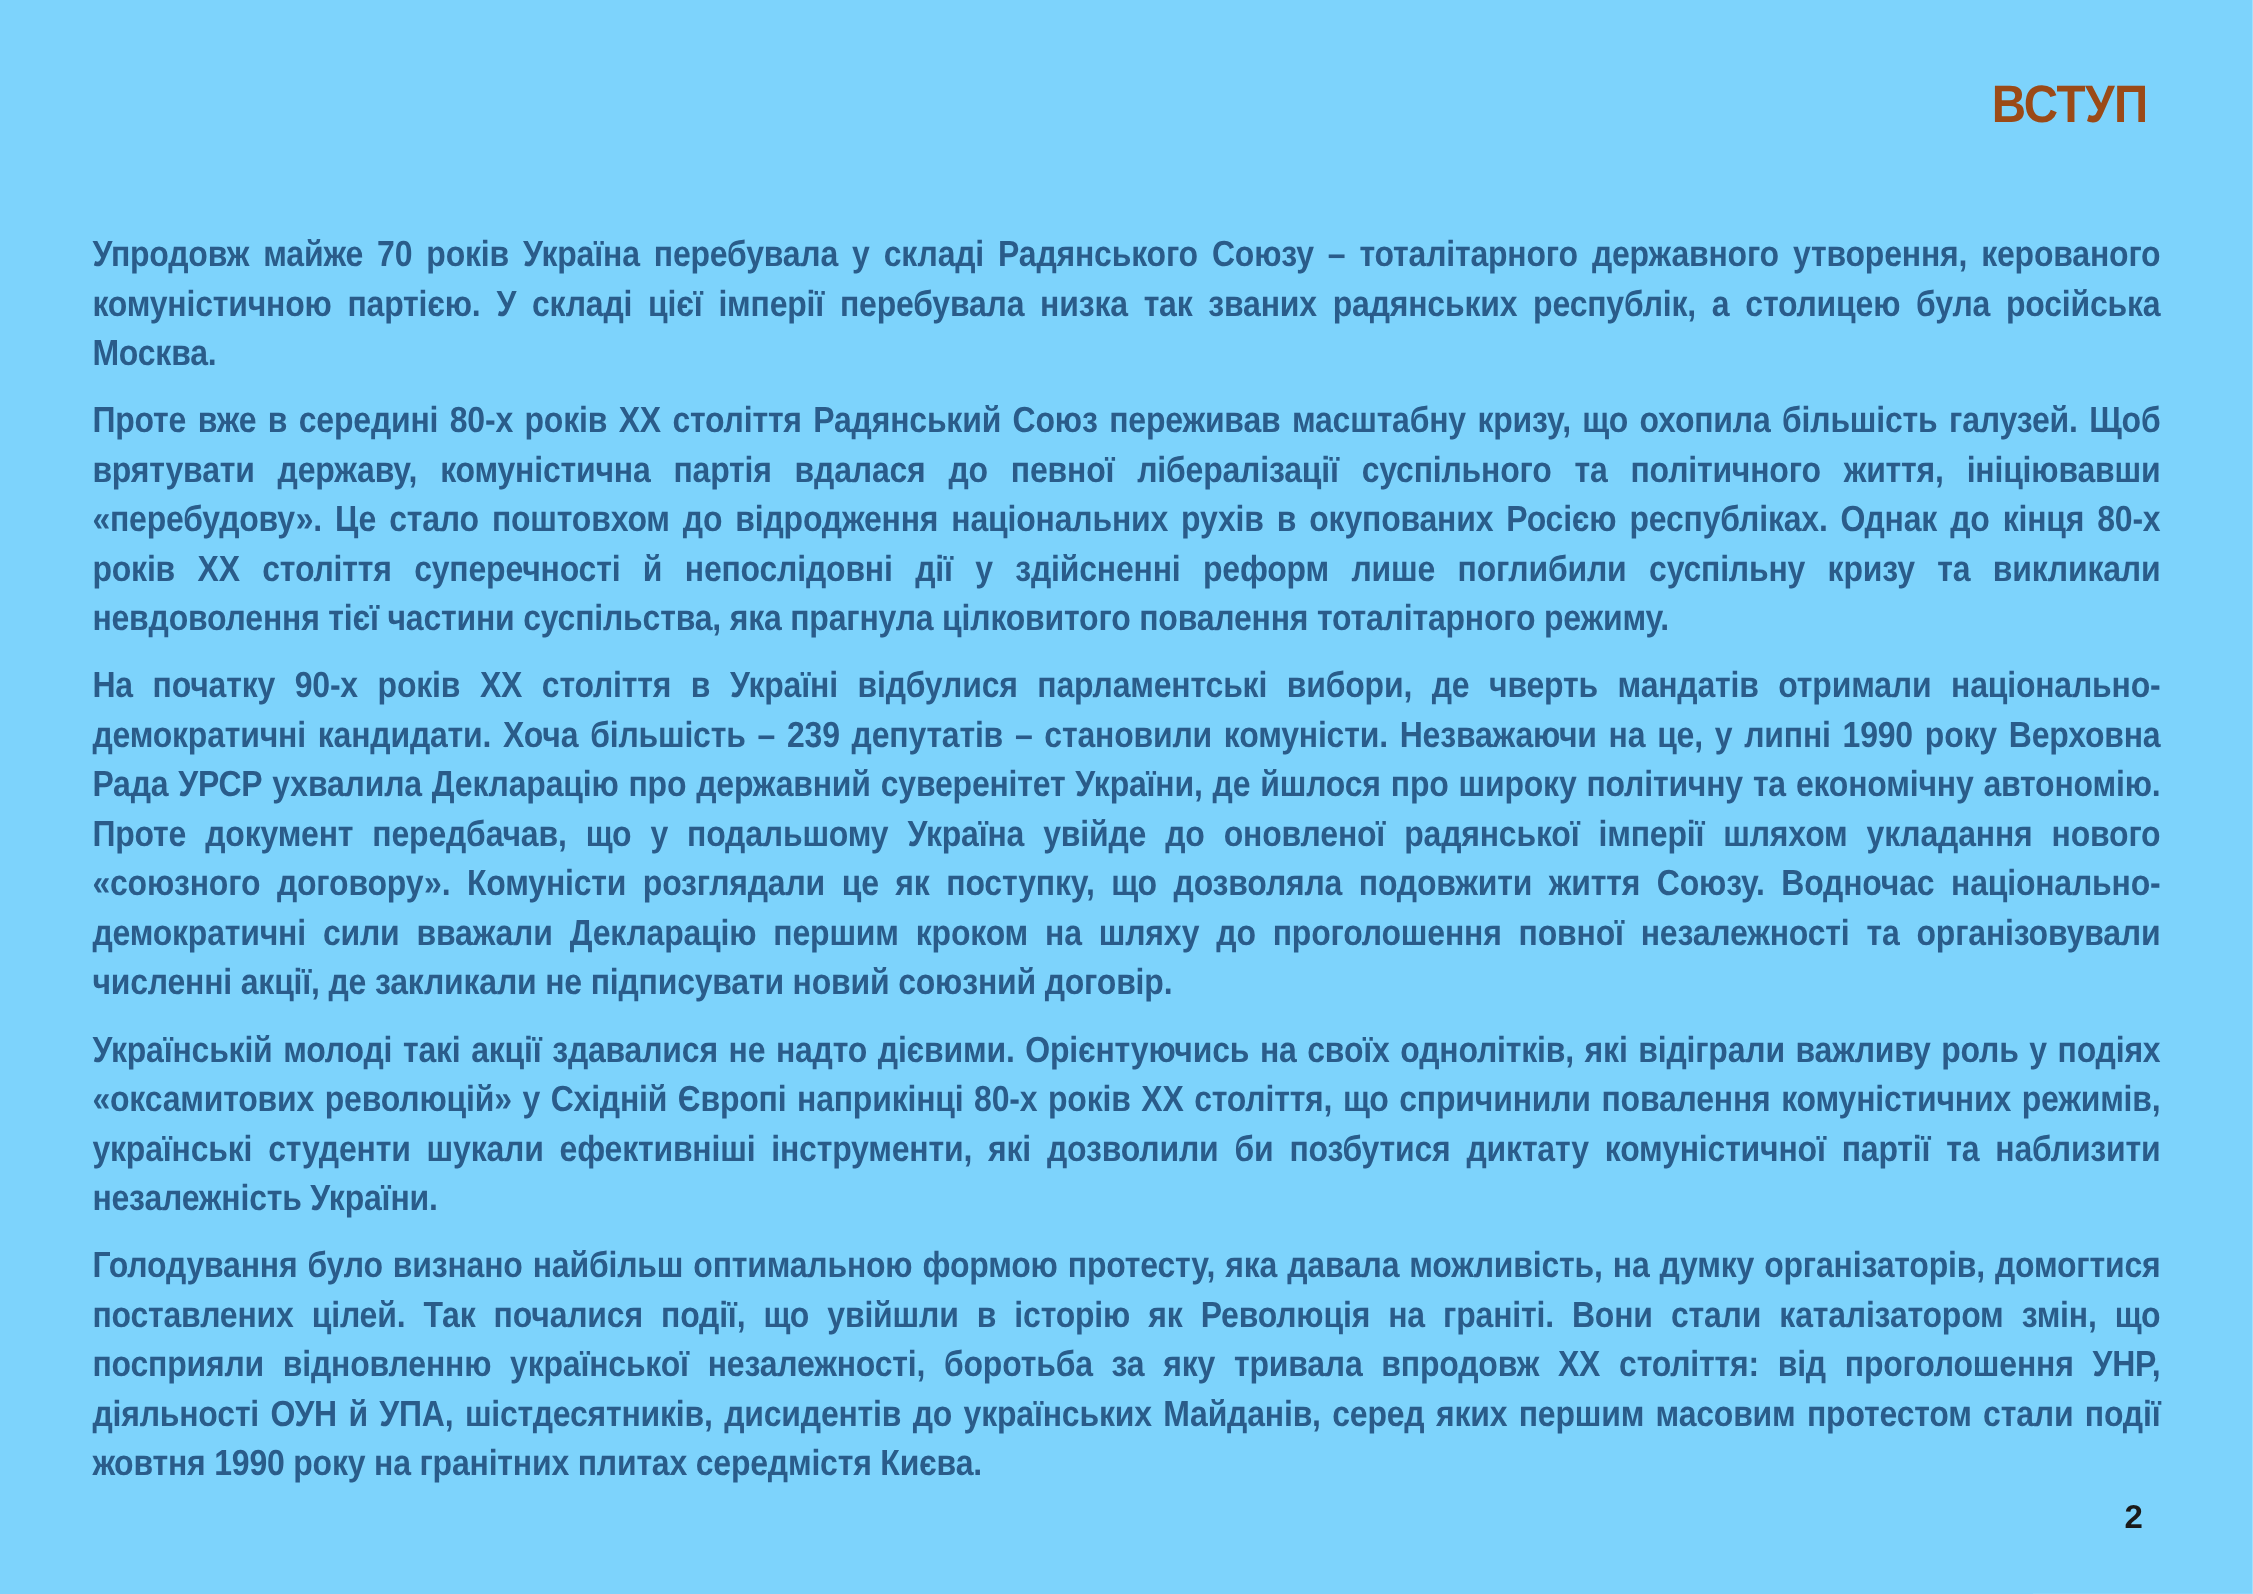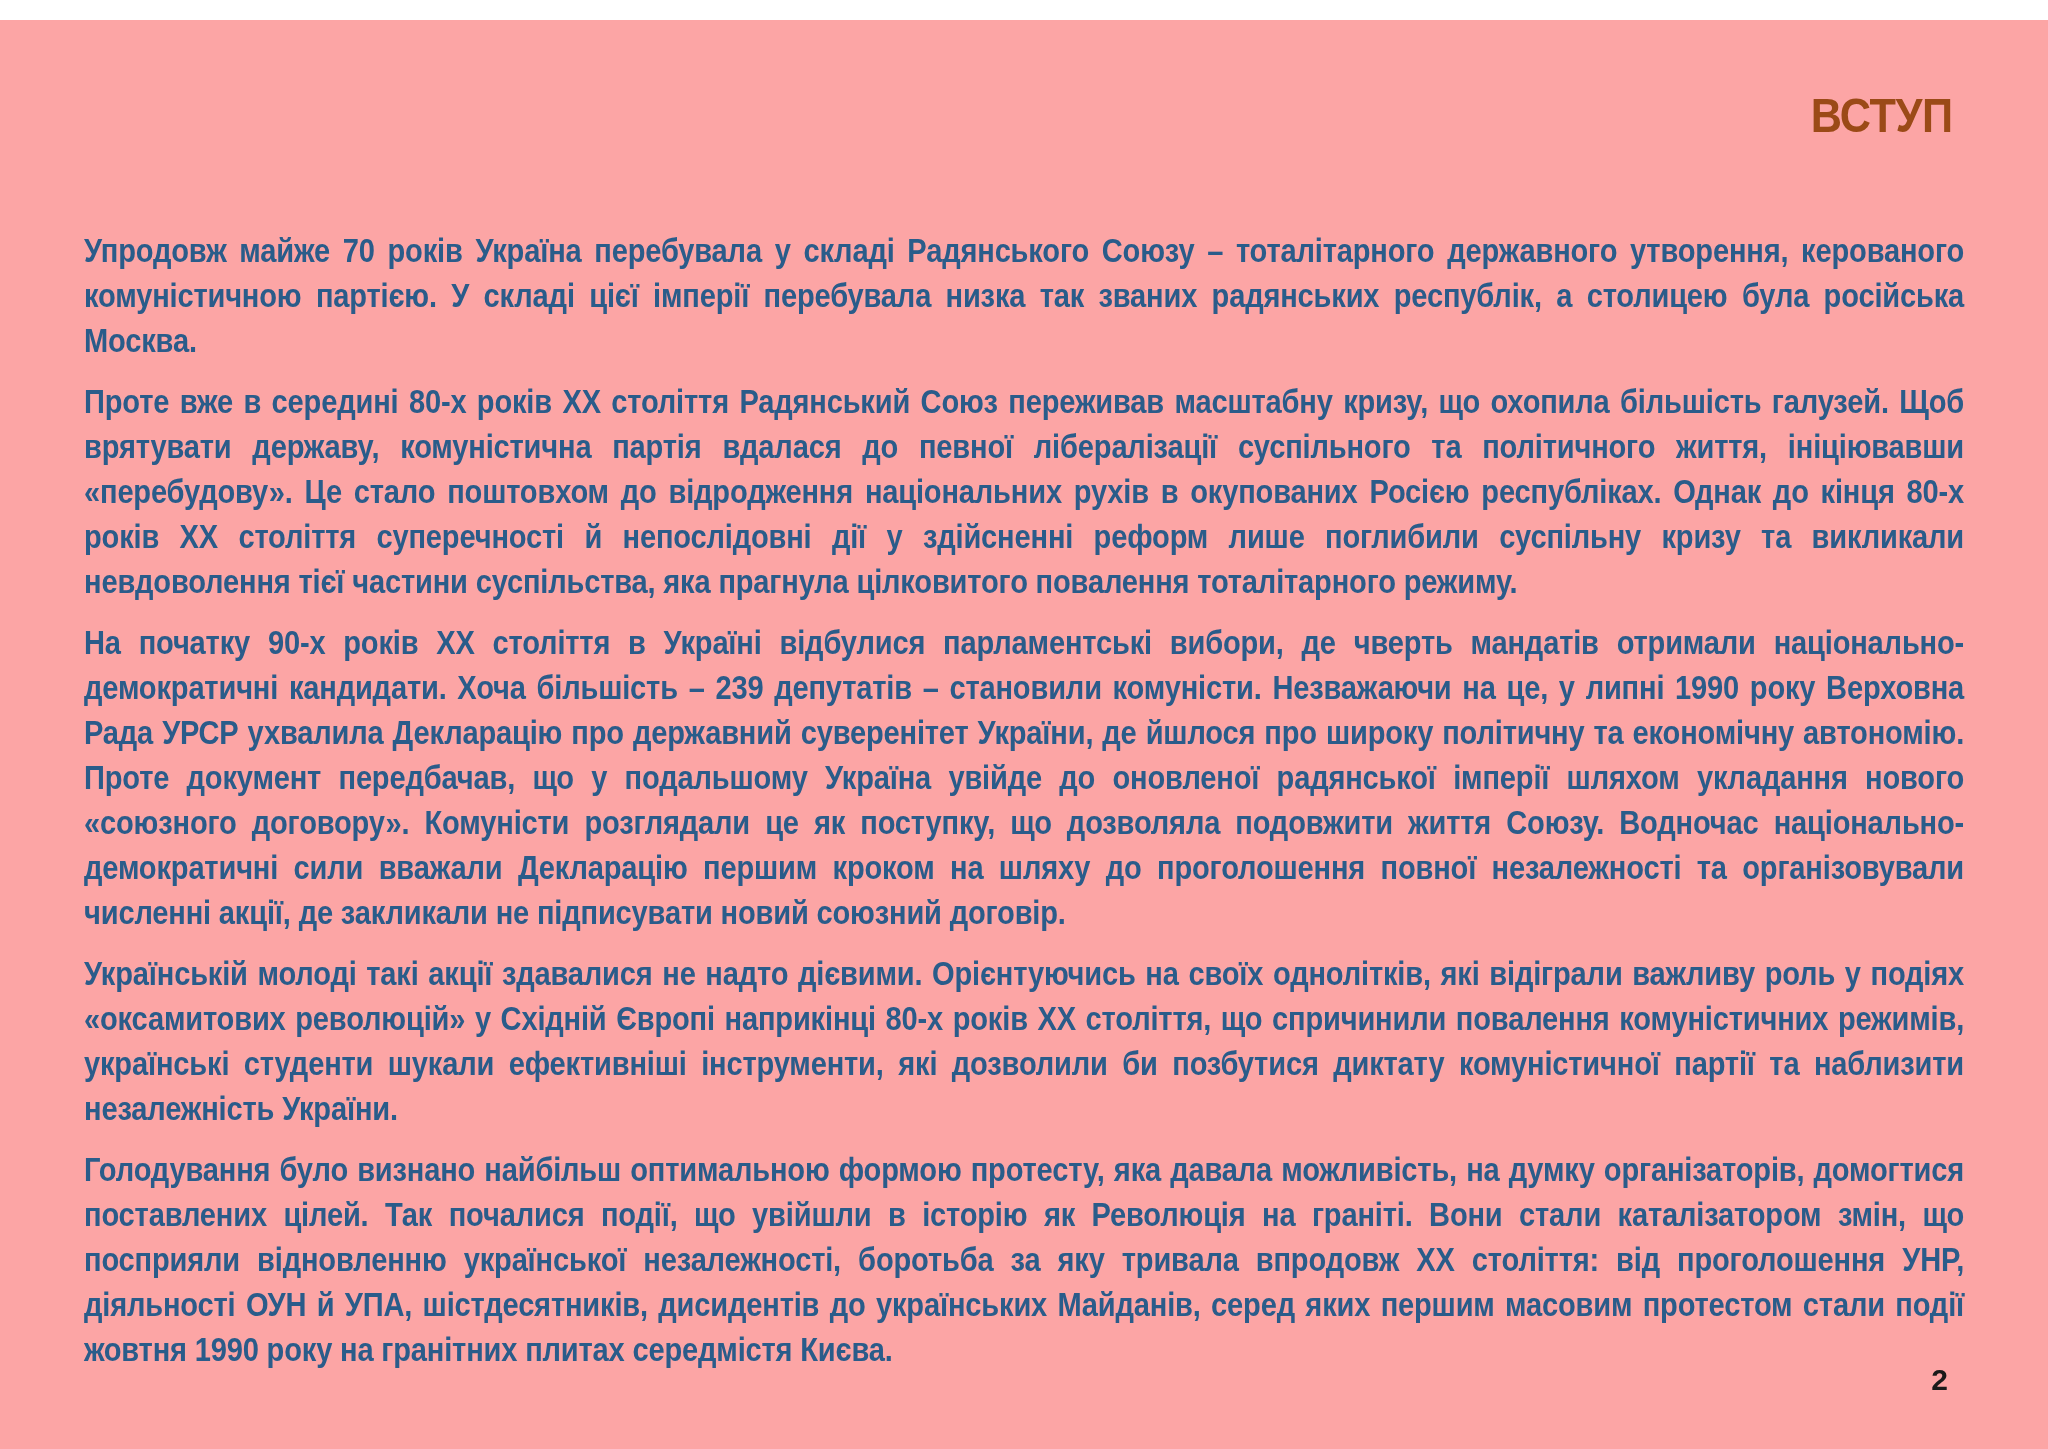--- a/index.html
+++ b/index.html
@@ -8,22 +8,21 @@
     width: 2048px;
     height: 1449px;
     background: #ffffff;
     font-family: "Liberation Sans", sans-serif;
     position: relative;
     overflow: hidden;
   }
   .page {
     position: absolute;
     inset: 0;
-    background: #fca5a5;
-    margin-top: 20px;
+    background: #7dd3fc;
   }
   .doc-title {
     position: absolute;
     top: 68px;
     right: 96px;
     font-size: 48px;
     font-weight: bold;
     color: #9B4A17;
     transform: scaleX(0.9);
     transform-origin: 100% 0;

